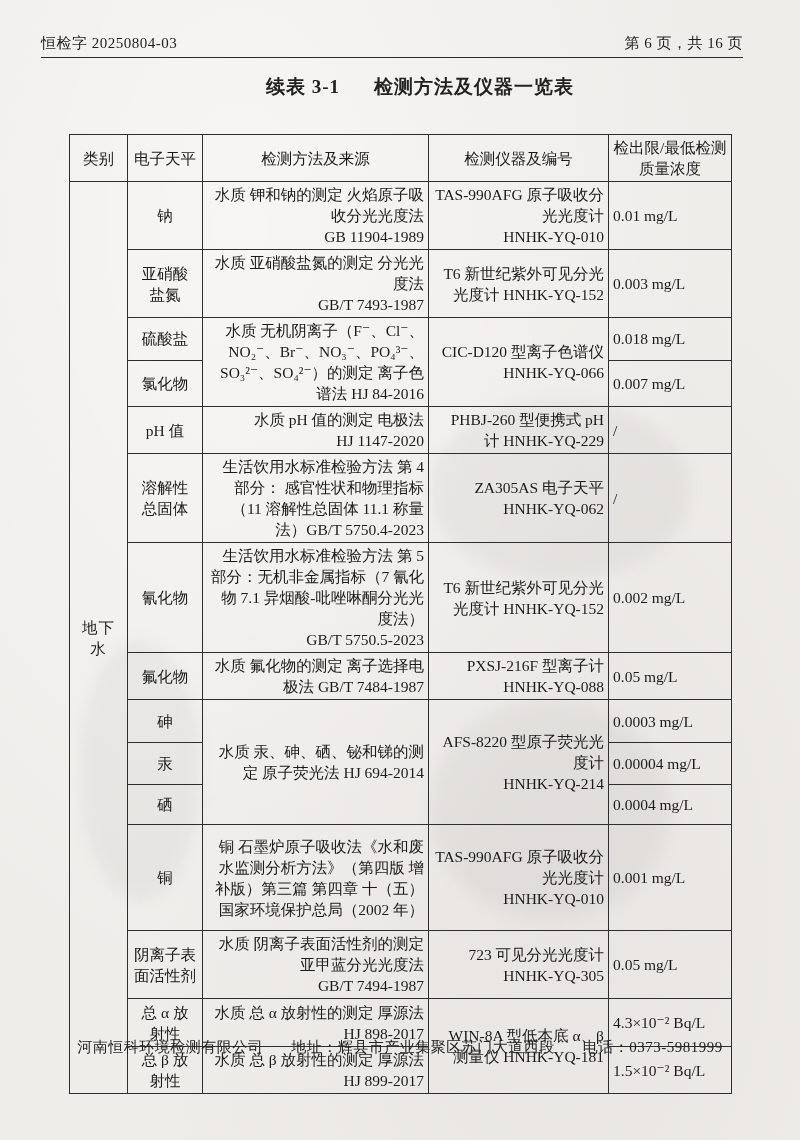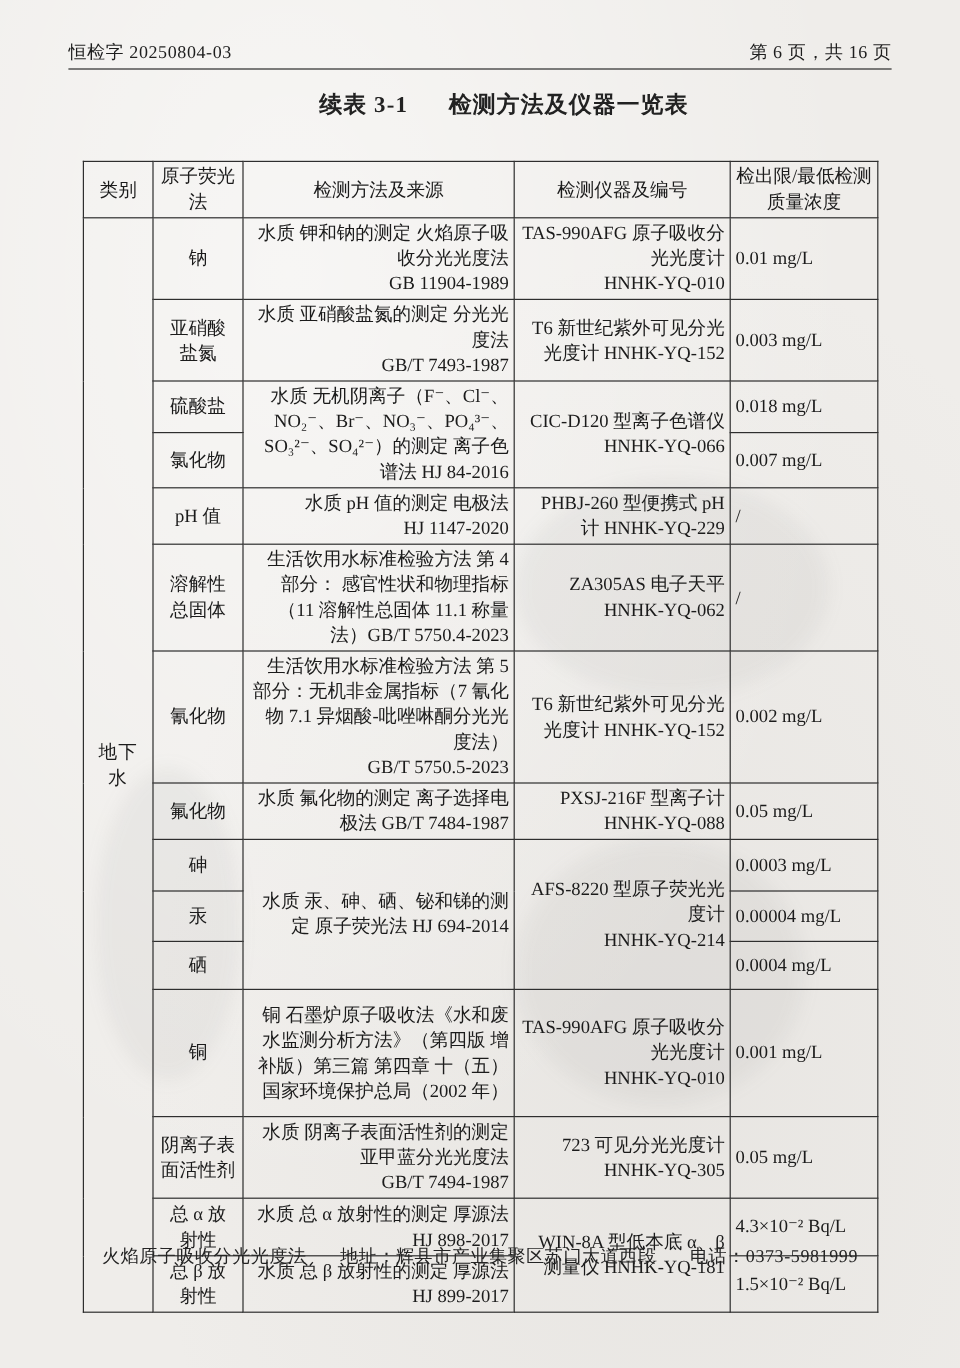--- a/index.html
+++ b/index.html
@@ -18,21 +18,21 @@
     position: relative;
     overflow: hidden;
   }
   .page {
     position: absolute;
     inset: 0;
   }
   
   .doc-header {
     position: absolute;
-    left: 57px;
+    left: 41px;
     right: 57px;
     top: 34px;
     display: flex;
     justify-content: space-between;
     align-items: center;
     border-bottom: 1.5px solid #2b2b2b;
     padding-bottom: 4px;
     font-size: 15px;
     letter-spacing: 0.5px;
     gap: 12px;
@@ -141,21 +141,21 @@
     <colgroup>
       <col style="width:58px">
       <col style="width:75px">
       <col style="width:226px">
       <col style="width:180px">
       <col style="width:123px">
     </colgroup>
     <thead>
       <tr style="height:46px">
         <th class="col-header">类别</th>
-        <th class="col-header">原子荧光法</th>
+        <th class="col-header">电子天平</th>
         <th class="col-header">检测方法及来源</th>
         <th class="col-header">检测仪器及编号</th>
         <th class="col-header">检出限/最低检测质量浓度</th>
       </tr>
     </thead>
     <tbody>
       <tr style="height:62px">
         <td class="cat-cell" rowspan="15">地下水</td>
         <td class="item-cell">钠</td>
         <td class="method-cell">水质 钾和钠的测定 火焰原子吸收分光光度法
@@ -253,18 +253,18 @@
       <tr style="height:40px">
         <td class="item-cell">总 β 放
 射性</td>
         <td class="method-cell">水质 总 β 放射性的测定 厚源法 HJ 899-2017</td>
         <td class="limit-cell">1.5×10⁻² Bq/L</td>
       </tr>
     </tbody>
   </table>
 
   <div class="page-footer">
-    <span>火焰原子吸收分光光度法</span>
+    <span>河南恒科环境检测有限公司</span>
     <span>地址：辉县市产业集聚区苏门大道西段</span>
     <span>电话：0373-5981999</span>
   </div>
 
 </div>
 
 </body></html>

